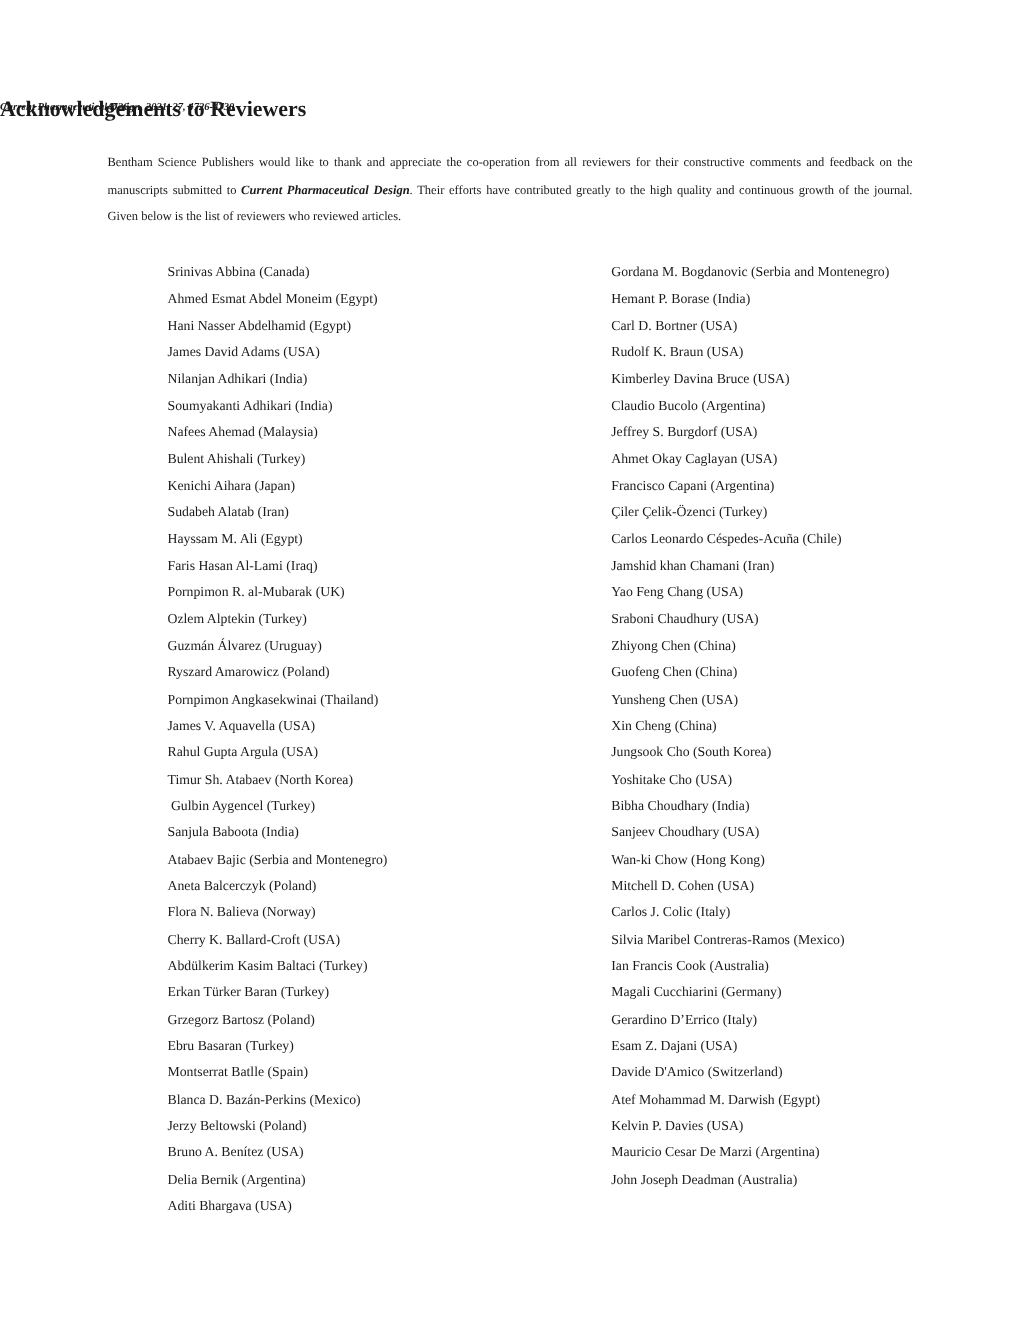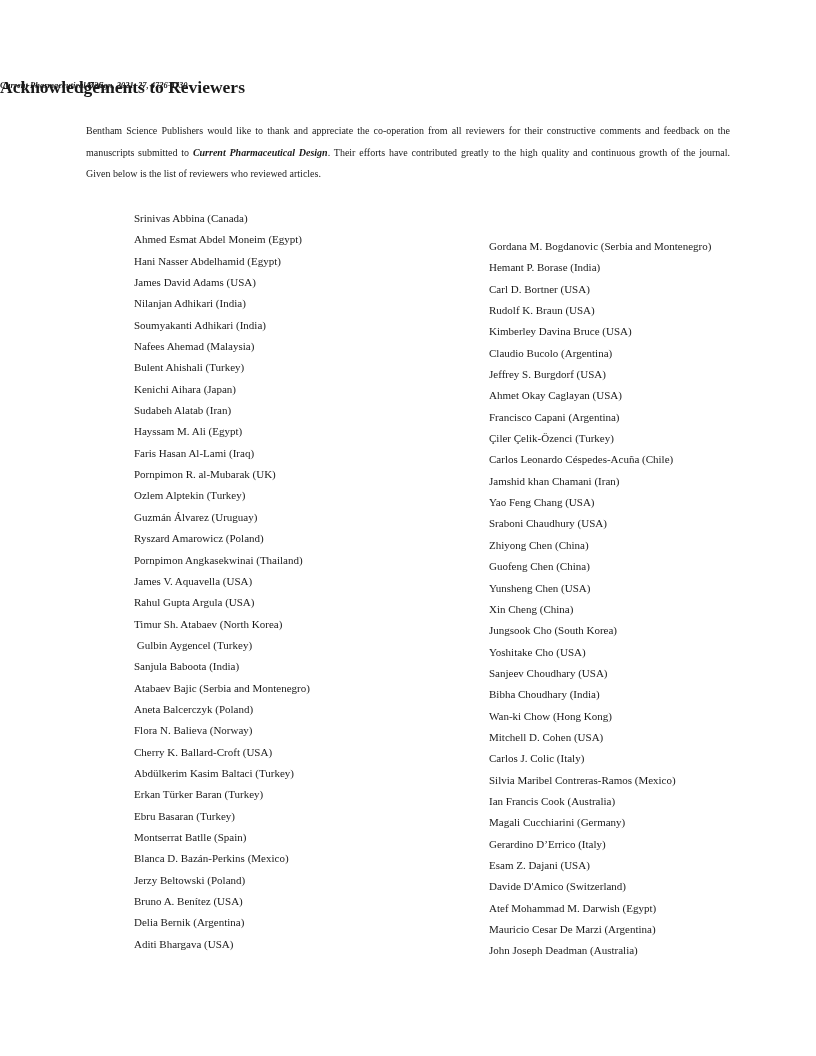--- a/index.html
+++ b/index.html
@@ -8,21 +8,21 @@
     .running-head { position: absolute; top: 48px; left: 0; width: 816px; height: 14px; font-size: 8.5px; margin-top: 32px; }
     .page-number { position: absolute; left: 86px; top: 0; font-weight: bold; }
     .journal-ref { position: absolute; left: 0; width: 816px; top: 0; text-align: left; font-style: italic; font-weight: bold; }
     .title { position: absolute; top: 77px; left: 0; width: 816px; text-align: left;
              font-size: 17.5px; font-weight: bold; }
     .intro { position: absolute; top: 120px; left: 86px; width: 644px; font-size: 10px;
              line-height: 21.5px; text-align: justify; }
     .intro em { font-weight: bold; font-style: italic; }
     .col { position: absolute; top: 210px; font-size: 11px; }
     .col-left { left: 134px; }
-    .col-right { left: 489px; margin-top: 28px; }
+    .col-right { left: 489px; }
     .name { height: 21.35px; line-height: 16px; white-space: pre; }
   </style>
 </head>
 <body>
 
 <div class="running-head">
   <span class="page-number">4726</span>
   <span class="journal-ref">Current Pharmaceutical Design, 2021, 27, 4726-4730</span>
 </div>
 
@@ -52,20 +52,21 @@
     <div class="name">Rahul Gupta Argula (USA)</div>
     <div class="name">Timur Sh. Atabaev (North Korea)</div>
     <div class="name"> Gulbin Aygencel (Turkey)</div>
     <div class="name">Sanjula Baboota (India)</div>
     <div class="name">Atabaev Bajic (Serbia and Montenegro)</div>
     <div class="name">Aneta Balcerczyk (Poland)</div>
     <div class="name">Flora N. Balieva (Norway)</div>
     <div class="name">Cherry K. Ballard-Croft (USA)</div>
     <div class="name">Abdülkerim Kasim Baltaci (Turkey)</div>
     <div class="name">Erkan Türker Baran (Turkey)</div>
+    <div class="name">Grzegorz Bartosz (Poland)</div>
     <div class="name">Ebru Basaran (Turkey)</div>
     <div class="name">Montserrat Batlle (Spain)</div>
     <div class="name">Blanca D. Bazán-Perkins (Mexico)</div>
     <div class="name">Jerzy Beltowski (Poland)</div>
     <div class="name">Bruno A. Benítez (USA)</div>
     <div class="name">Delia Bernik (Argentina)</div>
     <div class="name">Aditi Bhargava (USA)</div>
   </div>
 <div class="col col-right" id="col-right">
     <div class="name">Gordana M. Bogdanovic (Serbia and Montenegro)</div>
@@ -81,27 +82,28 @@
     <div class="name">Carlos Leonardo Céspedes-Acuña (Chile)</div>
     <div class="name">Jamshid khan Chamani (Iran)</div>
     <div class="name">Yao Feng Chang (USA)</div>
     <div class="name">Sraboni Chaudhury (USA)</div>
     <div class="name">Zhiyong Chen (China)</div>
     <div class="name">Guofeng Chen (China)</div>
     <div class="name">Yunsheng Chen (USA)</div>
     <div class="name">Xin Cheng (China)</div>
     <div class="name">Jungsook Cho (South Korea)</div>
     <div class="name">Yoshitake Cho (USA)</div>
+    <div class="name">Bibha Choudhary (India)</div>
     <div class="name">Sanjeev Choudhary (USA)</div>
-    <div class="name">Bibha Choudhary (India)</div>
     <div class="name">Wan-ki Chow (Hong Kong)</div>
     <div class="name">Mitchell D. Cohen (USA)</div>
     <div class="name">Carlos J. Colic (Italy)</div>
     <div class="name">Silvia Maribel Contreras-Ramos (Mexico)</div>
     <div class="name">Ian Francis Cook (Australia)</div>
     <div class="name">Magali Cucchiarini (Germany)</div>
     <div class="name">Gerardino D’Errico (Italy)</div>
     <div class="name">Esam Z. Dajani (USA)</div>
     <div class="name">Davide D'Amico (Switzerland)</div>
     <div class="name">Atef Mohammad M. Darwish (Egypt)</div>
+    <div class="name">Kelvin P. Davies (USA)</div>
     <div class="name">Mauricio Cesar De Marzi (Argentina)</div>
     <div class="name">John Joseph Deadman (Australia)</div>
   </div>
 
 </body></html>

